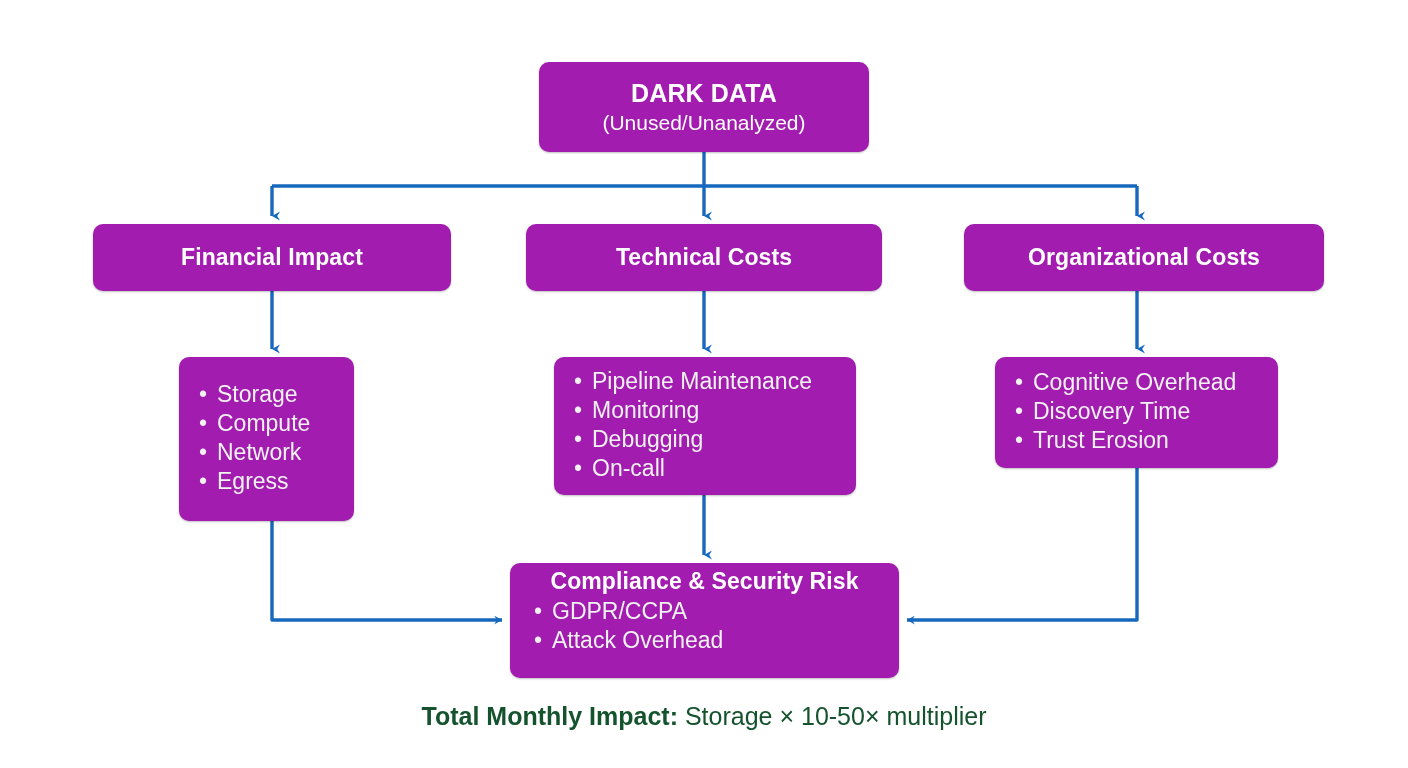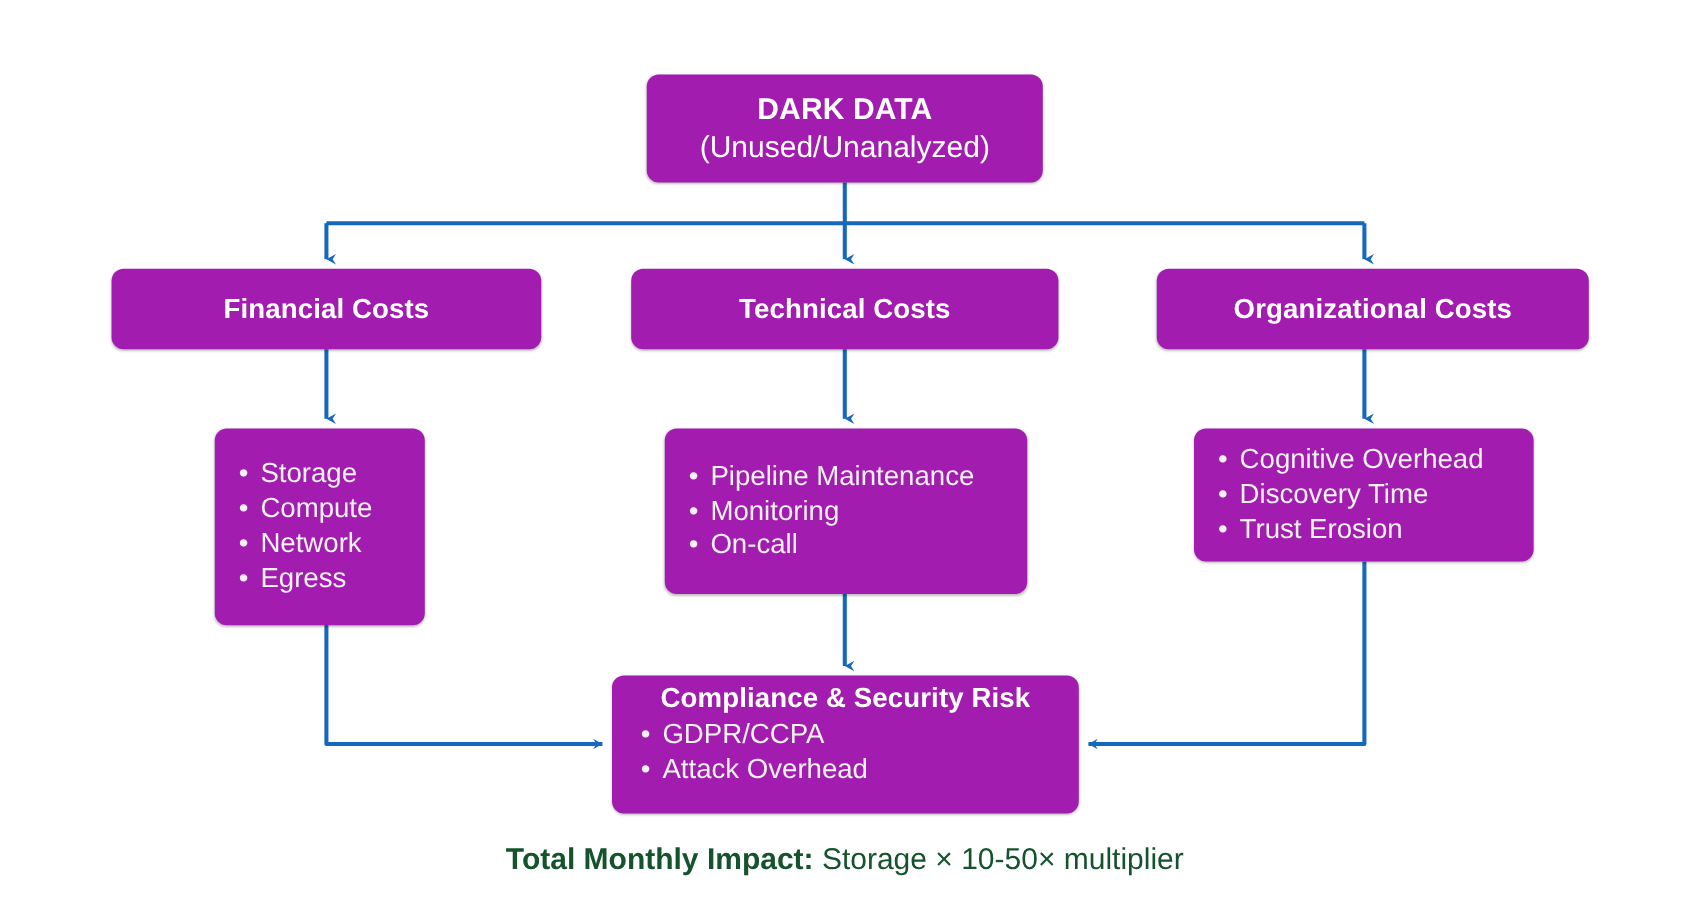--- a/index.html
+++ b/index.html
@@ -61,21 +61,21 @@
 
   
   #node-root {
     left: 539px;
     top: 62px;
     width: 330px;
     height: 90px;
     align-items: center;
   }
   #node-root .node-title { font-size: 25px; }
-  #node-root .node-sub   { font-size: 25px; margin-top: 2px; }
+  #node-root .node-sub   { font-size: 21px; margin-top: 2px; }
 
   
   .cat-box {
     height: 67px;
     align-items: center;
     justify-content: center;
   }
   .cat-box .node-title { font-size: 23px; }
 
   #node-cat-0 { left: 93px;  top: 224px; width: 358px; }
@@ -179,21 +179,21 @@
       <path d="M1137,468 L1137,620 L907,620" marker-end="url(#arrow-left)"></path>
     </g>
   </svg>
 
   <div class="node" id="node-root">
     <div class="node-title">DARK DATA</div>
     <div class="node-sub">(Unused/Unanalyzed)</div>
   </div>
 
   <div class="node cat-box" id="node-cat-0">
-    <div class="node-title">Financial Costs</div>
+    <div class="node-title">Financial Impact</div>
   </div>
 
   <div class="node cat-box" id="node-cat-1">
     <div class="node-title">Technical Costs</div>
   </div>
 
   <div class="node cat-box" id="node-cat-2">
     <div class="node-title">Organizational Costs</div>
   </div>
 
@@ -203,20 +203,21 @@
       <li>Compute</li>
       <li>Network</li>
       <li>Egress</li>
     </ul>
   </div>
 
   <div class="node list-box" id="node-list-1">
     <ul class="bullets">
       <li>Pipeline Maintenance</li>
       <li>Monitoring</li>
+      <li>Debugging</li>
       <li>On-call</li>
     </ul>
   </div>
 
   <div class="node list-box" id="node-list-2">
     <ul class="bullets">
       <li>Cognitive Overhead</li>
       <li>Discovery Time</li>
       <li>Trust Erosion</li>
     </ul>

